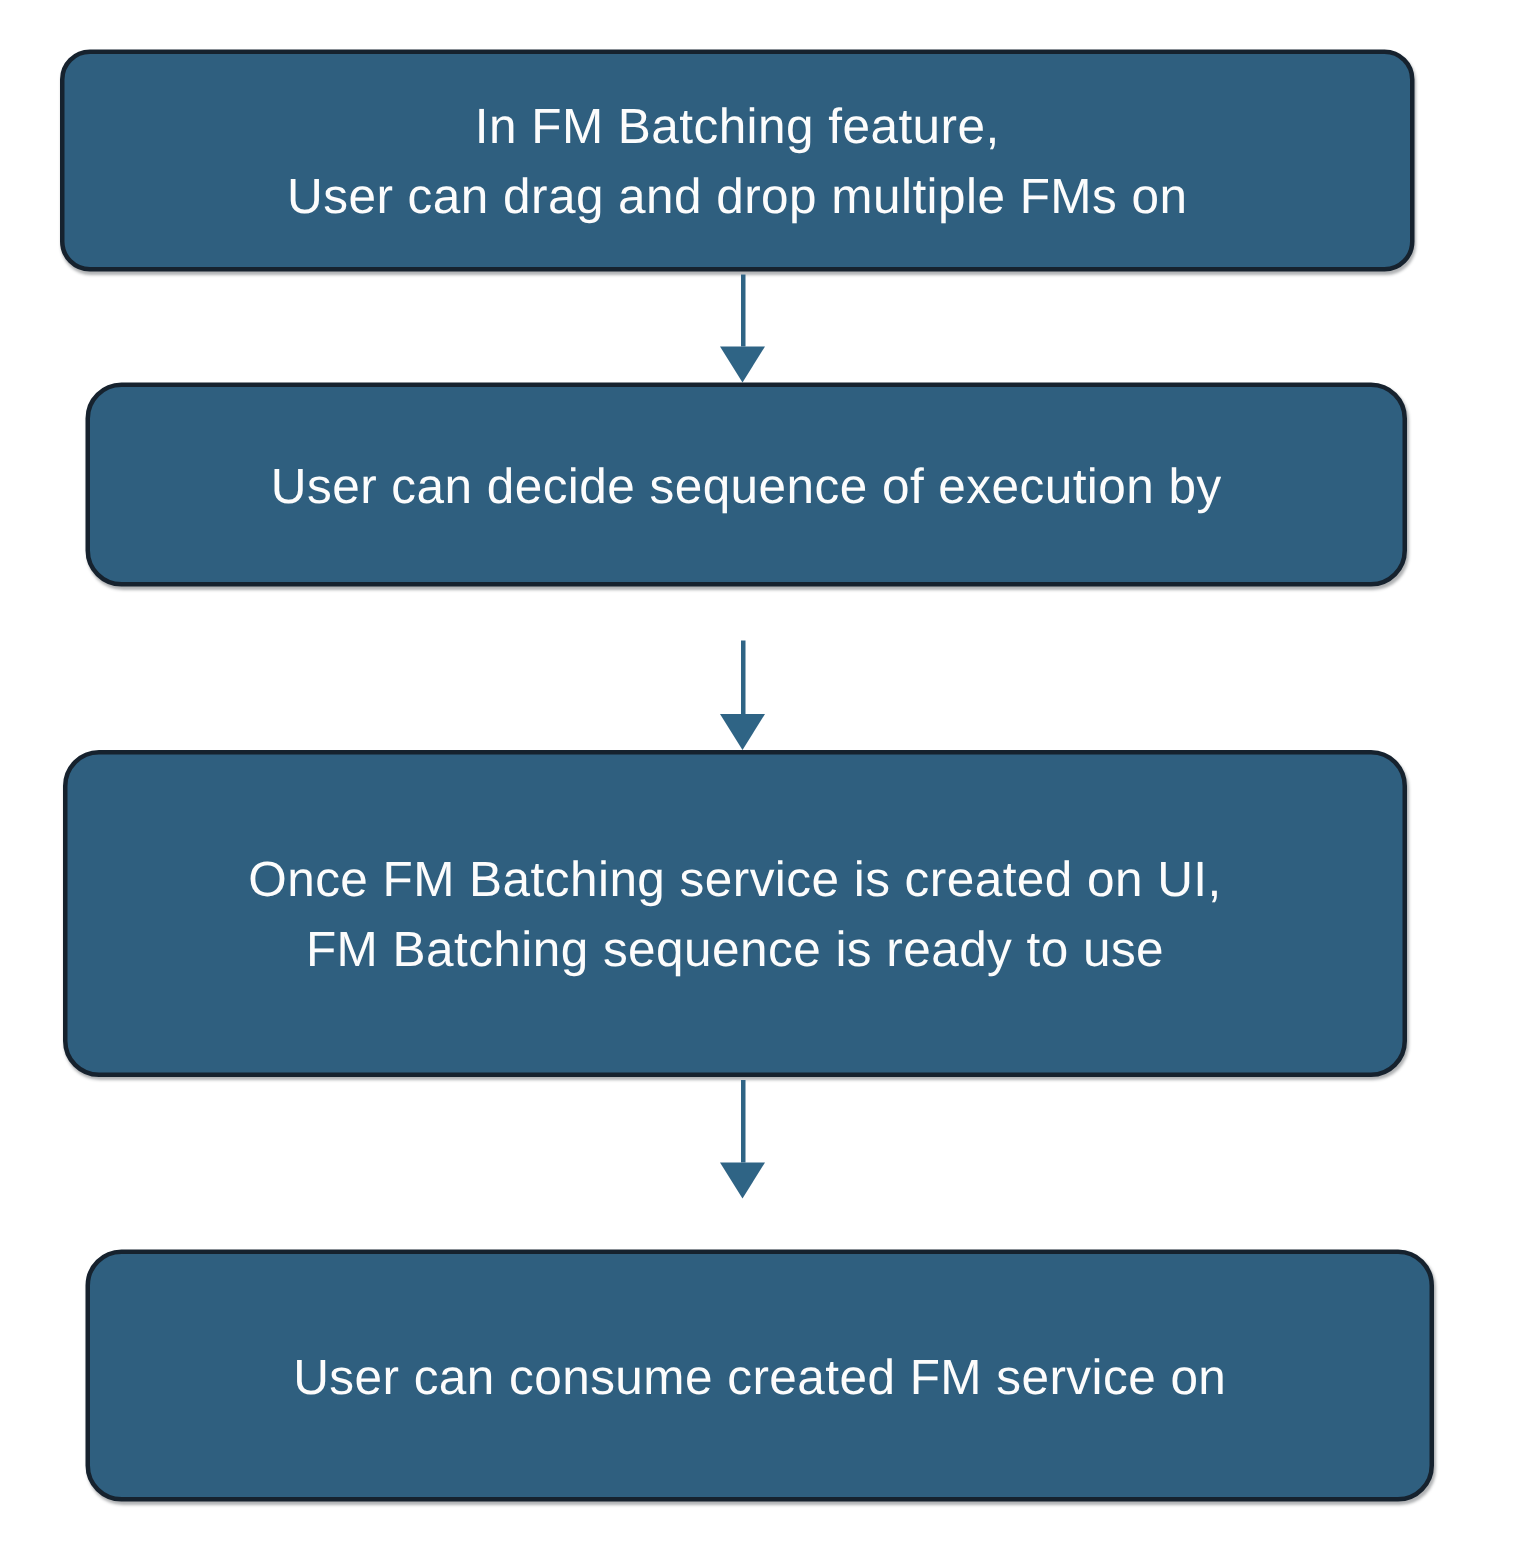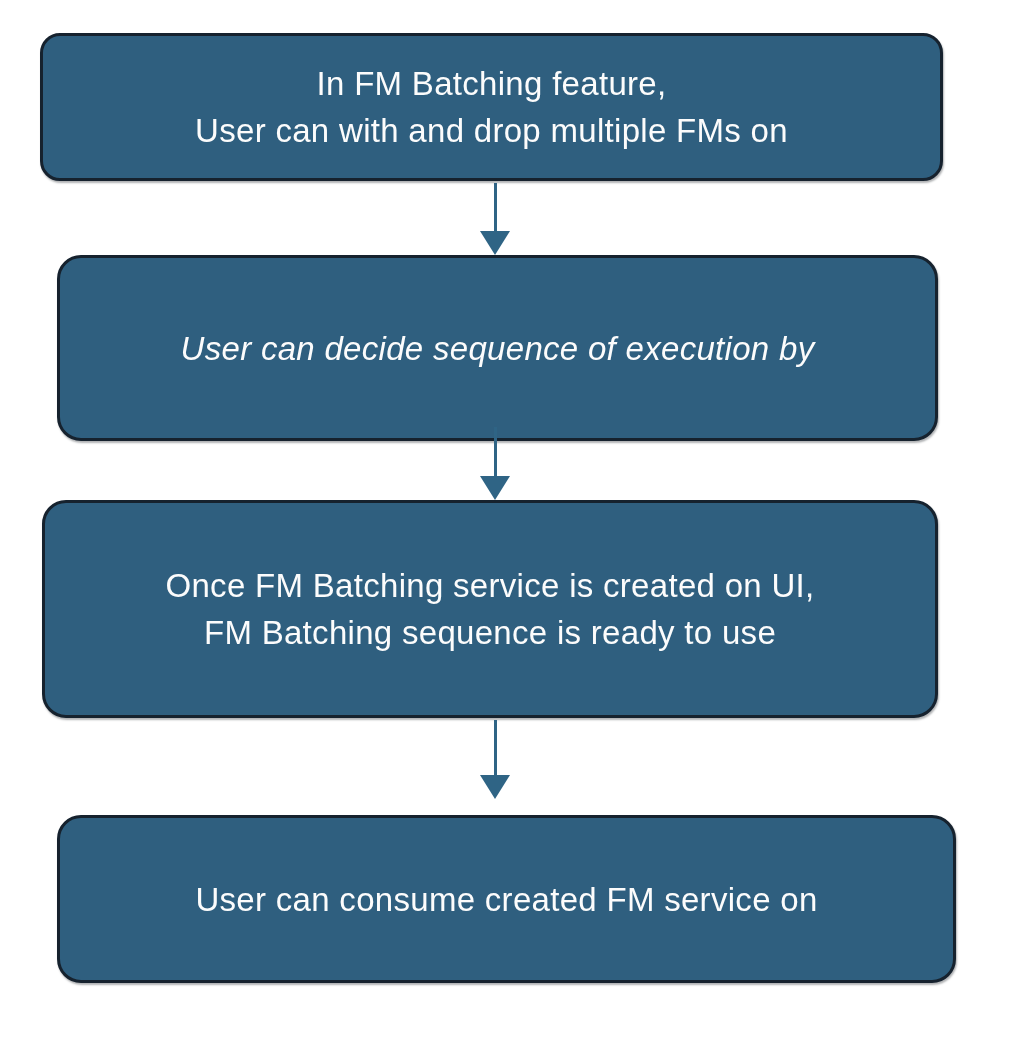--- a/index.html
+++ b/index.html
@@ -27,23 +27,23 @@
     justify-content: center;
     align-items: center;
     text-align: center;
     color: #FCFCFC;
     font-size: 33px;
     line-height: 47px;
     letter-spacing: 0.3px;
     padding: 16px 20px;
   }
   .box1 { left: 40px;  top: 33px;  width: 903px; height: 148px; border-radius: 20px; }
-  .box2 { left: 57px;  top: 255px; width: 881px; height: 186px; font-style: italic; }
+  .box2 { left: 57px;  top: 255px; width: 881px; height: 136px; }
   .box3 { left: 42px;  top: 500px; width: 896px; height: 218px; align-items: center; }
-  .box4 { left: 57px;  top: 815px; width: 899px; height: 168px; }
+  .box4 { left: 57px;  top: 833px; width: 899px; height: 168px; }
 
   .arrow {
     position: absolute;
     left: 480px;
     width: 30px;
     display: flex;
     flex-direction: column;
     align-items: center;
   }
   .arrow1 { top: 183px; height: 72px; }
@@ -62,21 +62,21 @@
     border-top: 24px solid #2F6485;
   }
 </style>
 </head>
 <body>
 
 <div class="canvas">
 
   <div class="box box1">
     <div>In FM Batching feature,</div>
-    <div>User can with and drop multiple FMs on</div>
+    <div>User can drag and drop multiple FMs on</div>
   </div>
 
   <div class="arrow arrow1">
     <div class="shaft"></div>
     <div class="head"></div>
   </div>
 
   <div class="box box2">
     <div>User can decide sequence of execution by</div>
   </div>

